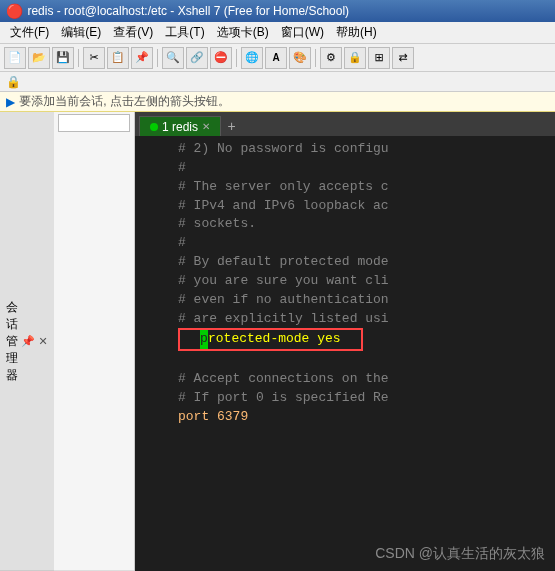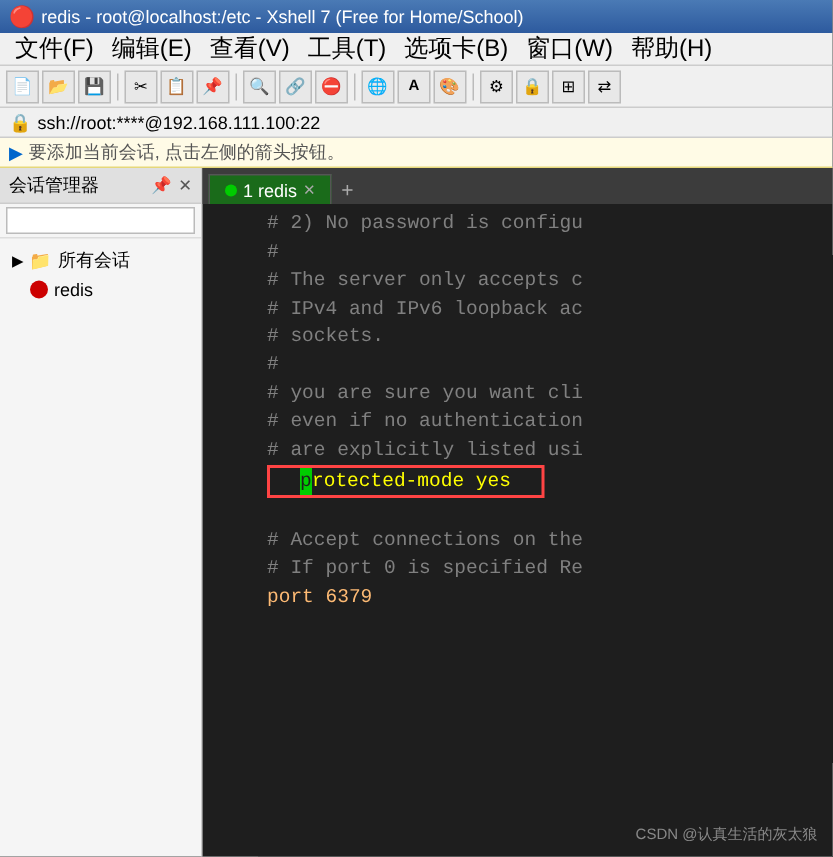--- a/index.html
+++ b/index.html
@@ -21,21 +21,21 @@
     .menu-bar {
       background: #f0f0f0;
       border-bottom: 1px solid #ccc;
       display: flex;
       padding: 2px 4px;
       height: 22px;
       align-items: center;
     }
     .menu-item {
       padding: 1px 6px;
-      font-size: 16px;
+      font-size: 12px;
       cursor: pointer;
       color: #000;
     }
 
     
     .toolbar {
       background: #f0f0f0;
       border-bottom: 1px solid #ccc;
       height: 28px;
       display: flex;
@@ -84,21 +84,21 @@
       height: calc(571px - 22px - 22px - 28px - 20px - 20px);
       
     }
 
     
     .left-panel {
       width: 135px;
       background: #f5f5f5;
       border-right: 1px solid #ccc;
       display: flex;
-      flex-direction: column;
+      flex-direction: row;
     }
     .panel-header {
       background: #e0e0e0;
       border-bottom: 1px solid #ccc;
       padding: 3px 6px;
       font-size: 12px;
       display: flex;
       align-items: center;
       justify-content: space-between;
     }
@@ -200,21 +200,21 @@
     .terminal .cmd-text {
       color: #ffff00;
     }
 
     
     .watermark {
       position: absolute;
       bottom: 8px;
       right: 10px;
       color: #888;
-      font-size: 10px;
+      font-size: 14px;
       font-family: sans-serif;
     }
   </style>
 </head>
 <body>
 
 <div class="title-bar">
   <span class="title-bar-icon">🔴</span>
   <span>redis - root@localhost:/etc - Xshell 7 (Free for Home/School)</span>
 </div>
@@ -247,21 +247,20 @@
   <div class="tb-btn">🎨</div>
   <div class="tb-sep"></div>
   <div class="tb-btn">⚙</div>
   <div class="tb-btn">🔒</div>
   <div class="tb-btn">⊞</div>
   <div class="tb-btn">⇄</div>
 </div>
 
 <div class="ssh-bar">
   <span class="lock-icon">🔒</span>
-  <span>ssh://root:****@192.168.111.100:22</span>
 </div>
 
 <div class="notice-bar">
   <span class="arrow-icon">▶</span>
   <span>要添加当前会话, 点击左侧的箭头按钮。</span>
 </div>
 
 <div class="main-area">
 
   <div class="left-panel">
@@ -297,20 +296,21 @@
       </div>
       <span class="tab-add">+</span>
     </div>
     <div class="terminal">
       <div><span class="comment"># 2) No password is configu</span></div>
       <div><span class="comment">#</span></div>
       <div><span class="comment"># The server only accepts c</span></div>
       <div><span class="comment"># IPv4 and IPv6 loopback ac</span></div>
       <div><span class="comment"># sockets.</span></div>
       <div><span class="comment">#</span></div>
+      <div><span class="comment"># By default protected mode</span></div>
       <div><span class="comment"># you are sure you want cli</span></div>
       <div><span class="comment"># even if no authentication</span></div>
       <div><span class="comment"># are explicitly listed usi</span></div>
       <div>
         <span style="display:inline-block; border: 2px solid #ff4444; padding: 0 20px;">
           <span class="cursor-block">p</span><span class="cmd-text">rotected-mode yes</span>
         </span>
       </div>
       <div>&nbsp;</div>
       <div><span class="comment"># Accept connections on the</span></div>

